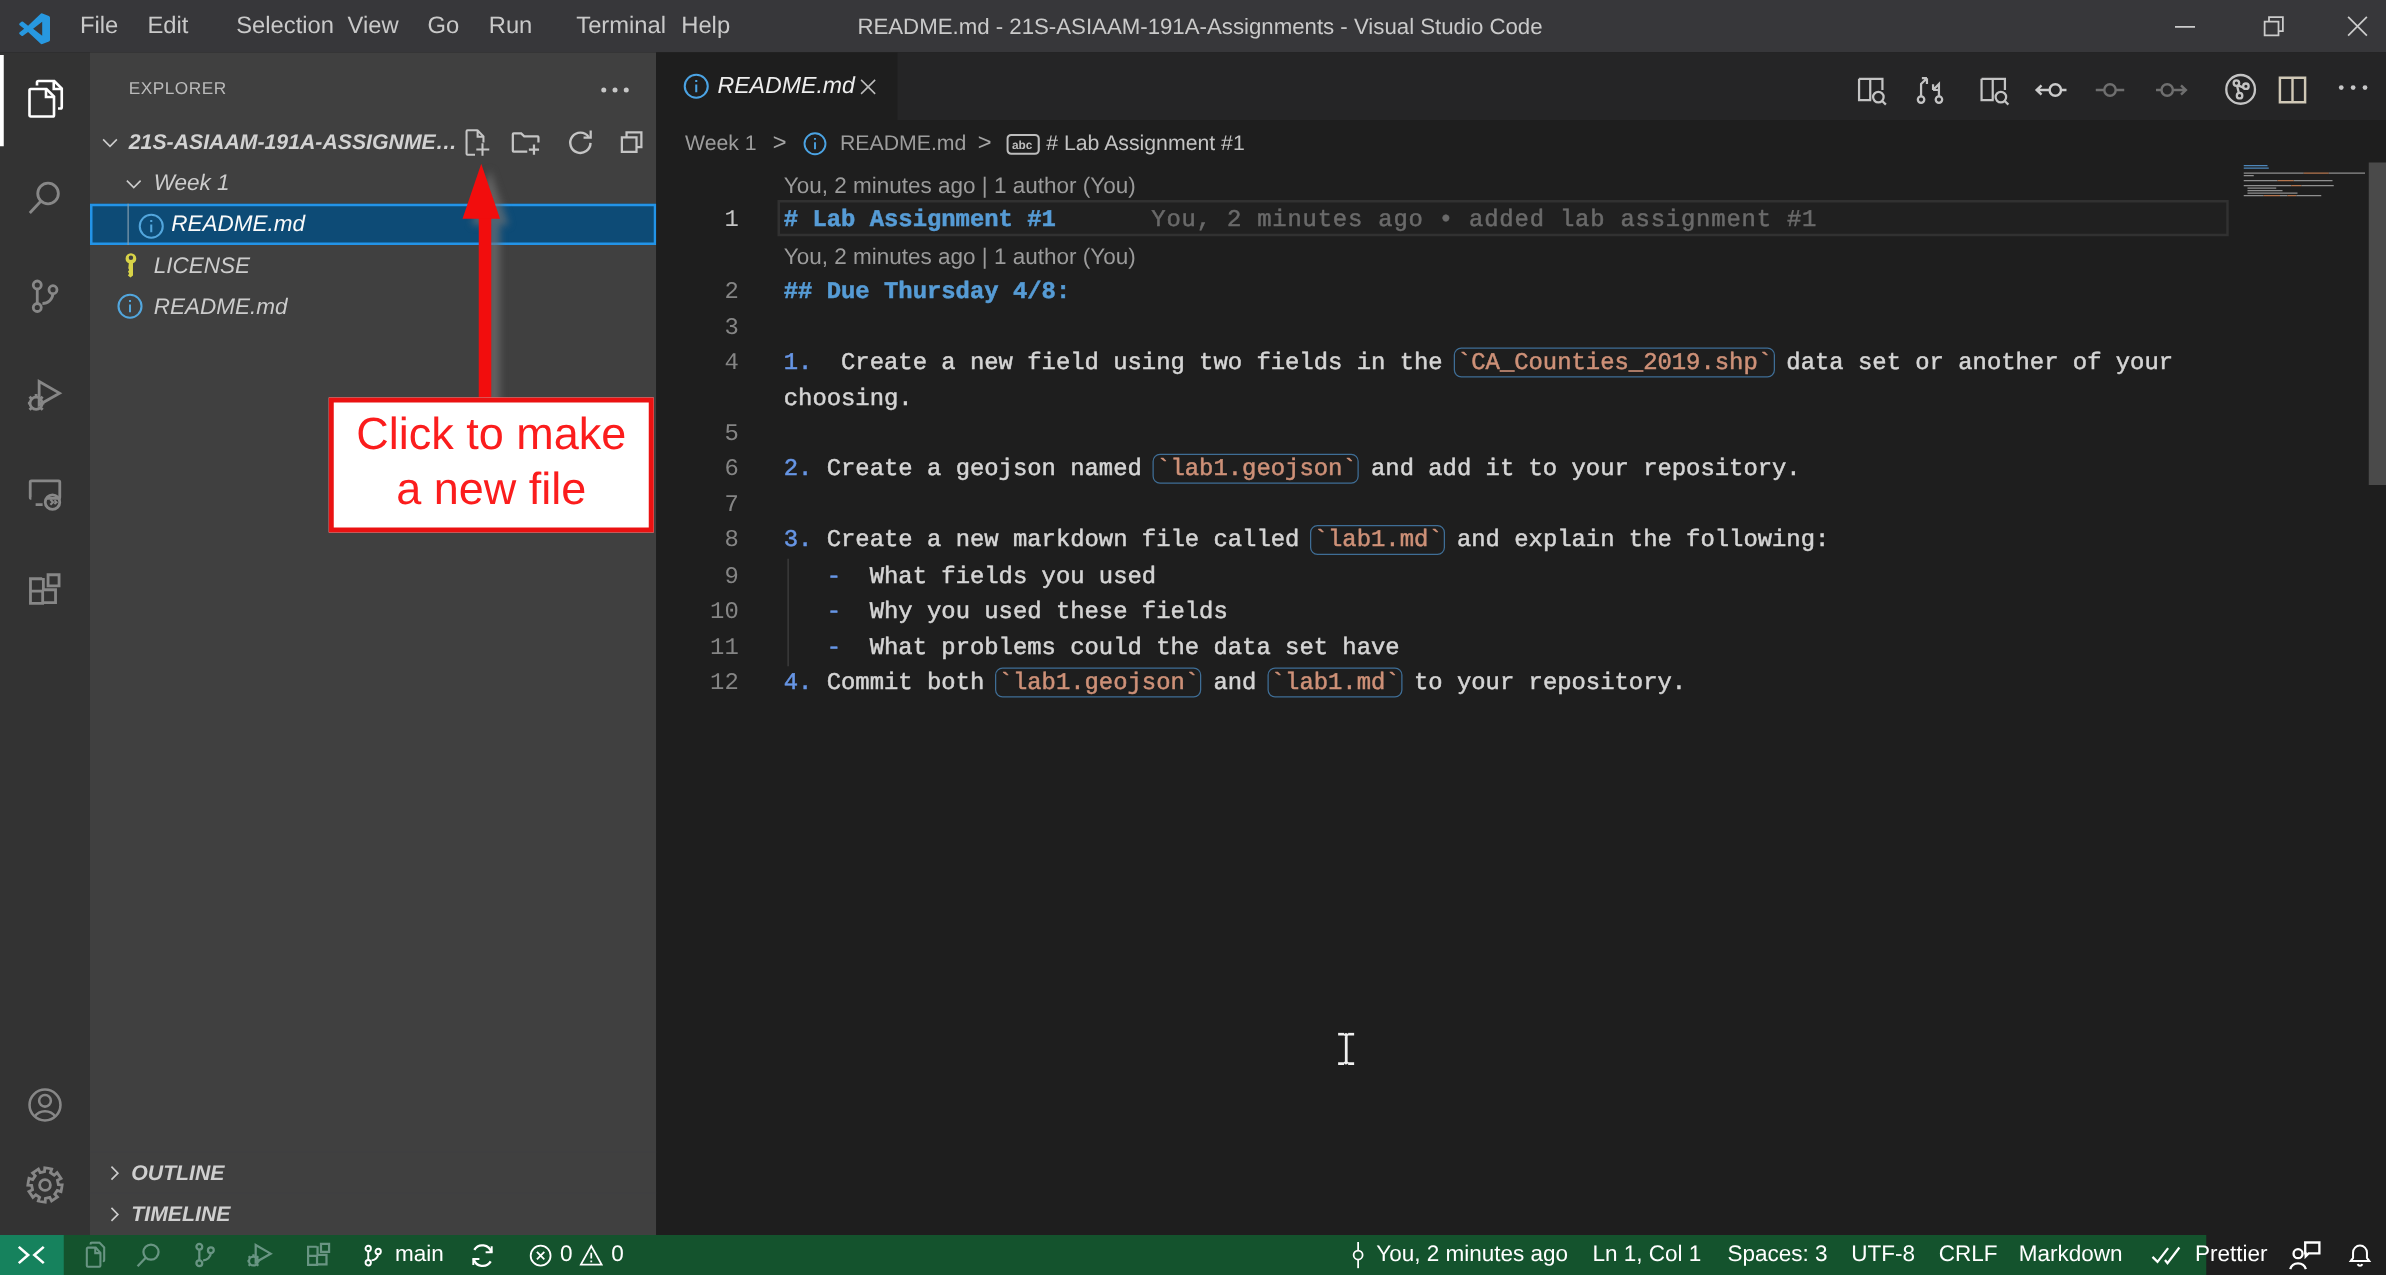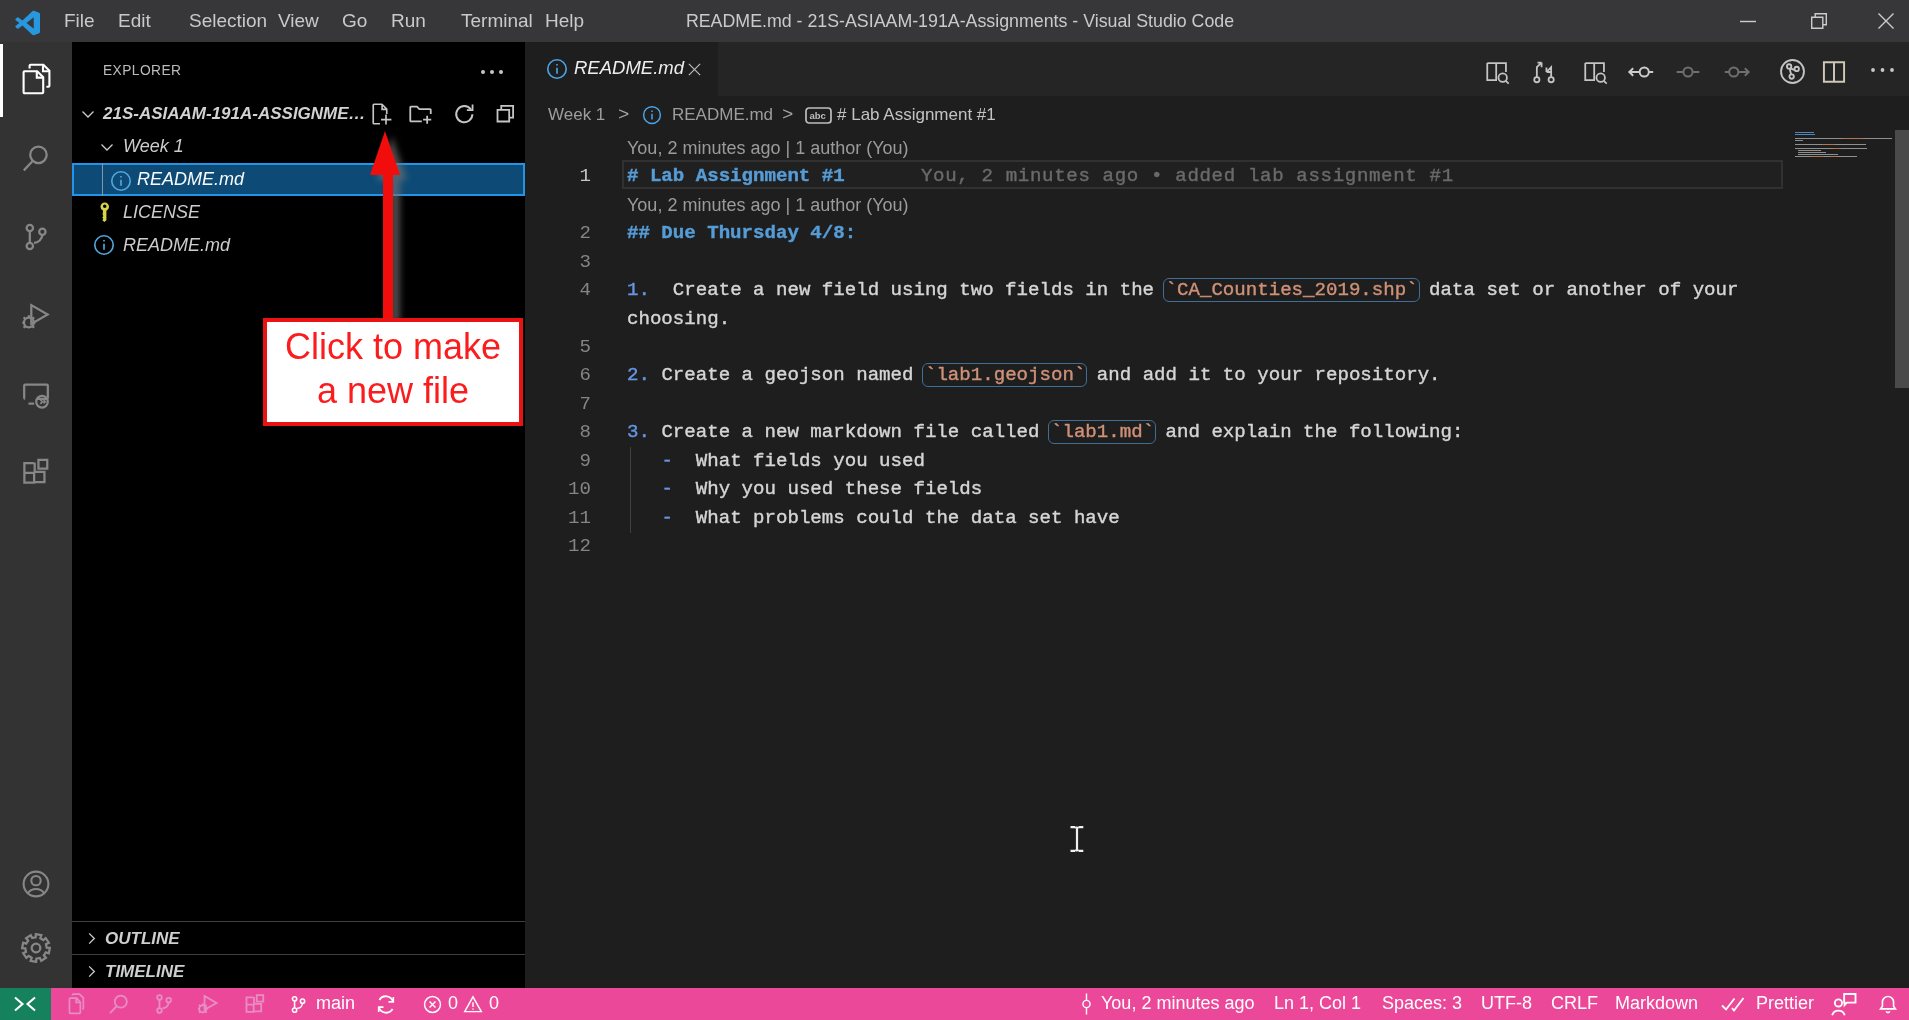--- a/index.html
+++ b/index.html
@@ -2,25 +2,25 @@
 <html><head>
 <meta charset="utf-8">
 <style>
 *{margin:0;padding:0;box-sizing:border-box;}
 html,body{width:1909px;height:1020px;overflow:hidden;background:#1e1e1e;font-family:"Liberation Sans",sans-serif;}
 .abs{position:absolute;}
 #titlebar{position:absolute;left:0;top:0;width:1909px;height:42px;background:#37373a;color:#cccccc;}
 .menuitem{position:absolute;top:0;height:42px;line-height:42px;font-size:19px;color:#c9c9c9;}
 #wintitle{position:absolute;top:0;left:660px;width:600px;height:42px;line-height:42px;text-align:center;font-size:17.8px;color:#cacaca;}
 #activitybar{position:absolute;left:0;top:42px;width:72px;height:946px;background:#333333;}
-#sidebar{position:absolute;left:72px;top:42px;width:453px;height:946px;background:#000000;}
+#sidebar{position:absolute;left:72px;top:42px;width:453px;height:946px;background:#404040;}
 #editorzone{position:absolute;left:525px;top:42px;width:1384px;height:946px;background:#1e1e1e;}
 #tabbar{position:absolute;left:0;top:0;width:1384px;height:54px;background:#252526;}
 #activetab{position:absolute;left:0;top:0;width:193px;height:54px;background:#1e1e1e;}
-#statusbar{position:absolute;left:0;top:988px;width:1909px;height:32px;background:#ec4899;color:#ffffff;font-size:18px;}
+#statusbar{position:absolute;left:0;top:988px;width:1765px;height:32px;background:#14532d;color:#ffffff;font-size:18px;}
 .code{font-family:"Liberation Mono",monospace;font-size:19.1px;white-space:pre;-webkit-text-stroke:0.4px currentColor;}
 .crow{position:absolute;height:29px;line-height:28.5px;left:102px;}
 .lnum{position:absolute;width:66px;left:0;text-align:right;height:29px;line-height:28.5px;font-family:"Liberation Mono",monospace;font-size:19.1px;color:#858585;}
 .lens{position:absolute;left:102px;height:29px;line-height:28px;font-size:18px;color:#9b9b9b;}
 .mm{position:absolute;height:1.1px;}
 .h1c{color:#569cd6;font-weight:bold;}
 .lm{color:#6796e6;}
 .body{color:#d5d5d5;}
 .cspan{color:#ce9178;position:relative;}
 .cspan::after{content:"";position:absolute;left:-3px;right:-2px;top:-1px;bottom:-1px;border:1px solid #3f6e96;border-radius:6px;}
@@ -330,20 +330,21 @@
 <div class="lnum" style="top:347.9px">7</div>
 <div class="lnum" style="top:376.3px">8</div>
 <div class="crow code" style="top:376.3px"><span class="lm">3.</span><span class="body"> Create a new markdown file called </span><span class="cspan">`lab1.md`</span><span class="body"> and explain the following:</span></div>
 <div class="lnum" style="top:404.8px">9</div>
 <div class="crow code" style="top:404.8px"><span class="body">   </span><span class="lm">-</span><span class="body">  What fields you used</span></div>
 <div class="lnum" style="top:433.2px">10</div>
 <div class="crow code" style="top:433.2px"><span class="body">   </span><span class="lm">-</span><span class="body">  Why you used these fields</span></div>
 <div class="lnum" style="top:461.7px">11</div>
 <div class="crow code" style="top:461.7px"><span class="body">   </span><span class="lm">-</span><span class="body">  What problems could the data set have</span></div>
 <div class="lnum" style="top:490.1px">12</div>
+<div class="crow code" style="top:490.1px"><span class="lm">4.</span><span class="body"> Commit both </span><span class="cspan">`lab1.geojson`</span><span class="body"> and </span><span class="cspan">`lab1.md`</span><span class="body"> to your repository.</span></div>
 <div class="abs" style="left:105px;top:404.8px;width:1px;height:86px;background:#404040"></div>
 
 <div id="minimap">
 <div class="mm" style="left:1270px;top:89.5px;width:19px;background:#4d86ba"></div>
 <div class="mm" style="left:1270px;top:91.7px;width:20px;background:#4d86ba"></div>
 <div class="mm" style="left:1270px;top:95.9px;width:48px;background:#8f8f8f"></div>
 <div class="mm" style="left:1318px;top:95.9px;width:20px;background:#b4764f"></div>
 <div class="mm" style="left:1338px;top:95.9px;width:29px;background:#8f8f8f"></div>
 <div class="mm" style="left:1270px;top:98.1px;width:8px;background:#8f8f8f"></div>
 <div class="mm" style="left:1270px;top:102px;width:27px;background:#8f8f8f"></div>

